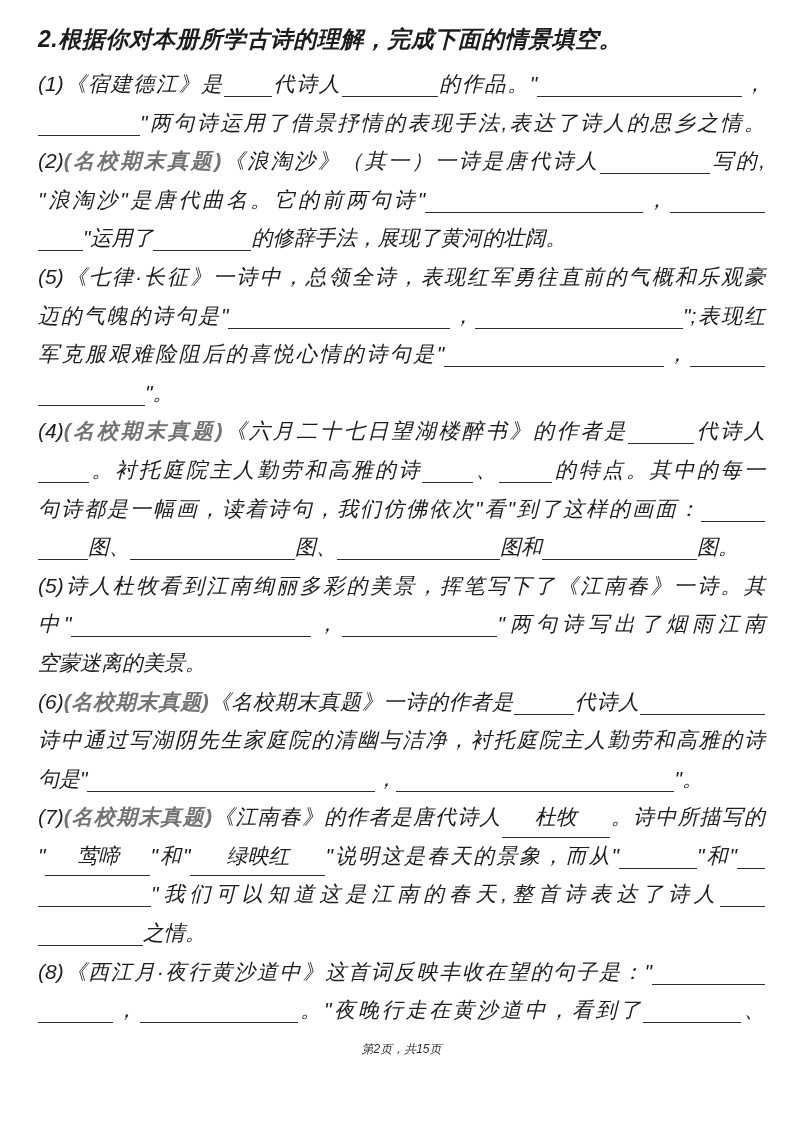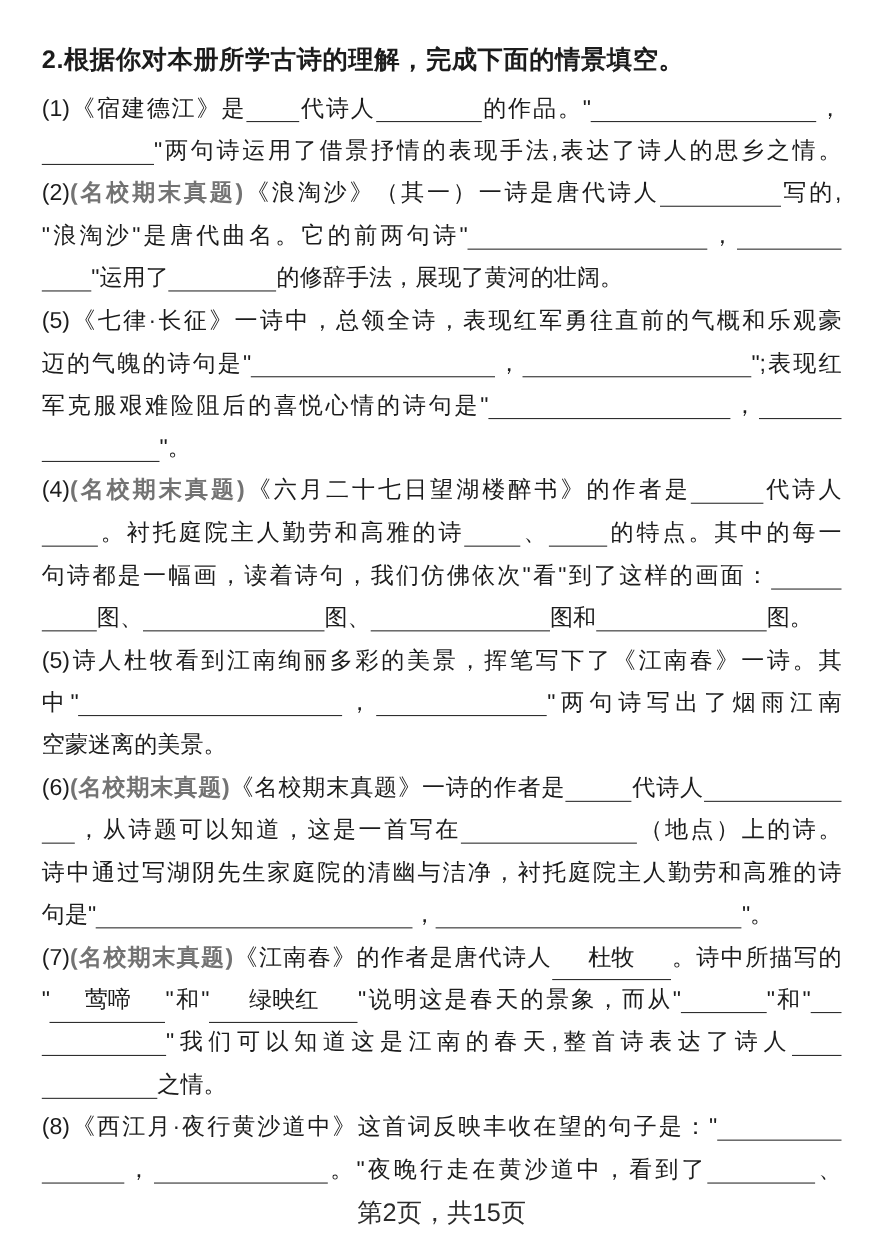--- a/index.html
+++ b/index.html
@@ -1,21 +1,21 @@
 <!DOCTYPE html>
 <html><head>
 <meta charset="utf-8">
 <style>
   html,body{margin:0;padding:0;}
   body{
     width:793px;height:1122px;background:#ffffff;overflow:hidden;
     font-family:"Liberation Sans","DejaVu Sans",sans-serif;
     color:#1c1c1c;
   }
-  .content{padding:30px 28px 0 38px;}
+  .content{padding:15px 28px 0 38px;font-style:italic;}
   .doc-title{
     font-size:23px;font-weight:bold;line-height:48px;
     letter-spacing:0.5px;white-space:nowrap;
   }
   .question-list{margin-top:2px;}
   .line{
     font-size:21px;line-height:38.6px;height:38.6px;
     text-align:left;white-space:nowrap;
   }
   .line.just{
@@ -31,21 +31,21 @@
     vertical-align:-6px;
   }
   .ansblank{
     display:inline-block;
     border-bottom:1.6px solid #2e2e2e;
     text-align:left;text-align-last:center;
     vertical-align:baseline;
   }
   .ans{color:#1c1c1c;}
   .page-footer{
-    text-align:center;font-size:23px;line-height:34px;
+    text-align:center;font-size:12px;line-height:34px;
     color:#2b2b2b;margin-top:2px;
   }
 </style>
 </head>
 <body>
 
 <div class="content">
   <div class="doc-title">2.根据你对本册所学古诗的理解，完成下面的情景填空。</div>
   <div class="question-list">
       <div>
@@ -69,21 +69,20 @@
         <div class="line just"><span class="txt">句诗都是一幅画，读着诗句，我们仿佛依次"看"到了这样的画面：</span><span class="blank" style="width: 64px;"></span></div>
         <div class="line"><span class="blank" style="width: 50px;"></span><span class="txt">图、</span><span class="blank" style="width: 165px;"></span><span class="txt">图、</span><span class="blank" style="width: 163px;"></span><span class="txt">图和</span><span class="blank" style="width: 155px;"></span><span class="txt">图。</span></div>
       </div>
       <div>
         <div class="line just"><span class="txt">(5)诗人杜牧看到江南绚丽多彩的美景，挥笔写下了《江南春》一诗。其</span></div>
         <div class="line just"><span class="txt">中"</span><span class="blank" style="width: 240px;"></span><span class="txt">，</span><span class="blank" style="width: 155px;"></span><span class="txt">"两句诗写出了烟雨江南</span></div>
         <div class="line"><span class="txt">空蒙迷离的美景。</span></div>
       </div>
       <div>
         <div class="line just"><span class="txt">(6)</span><span class="tag">(名校期末真题)</span><span class="txt">《名校期末真题》一诗的作者是</span><span class="blank" style="width: 60px;"></span><span class="txt">代诗人</span><span class="blank" style="width: 125px;"></span></div>
-        <div class="line just"><span class="blank" style="width: 30px;"></span><span class="txt">，从诗题可以知道，这是一首写在</span><span class="blank" style="width: 160px;"></span><span class="txt">（地点）上的诗。</span></div>
         <div class="line just"><span class="txt">诗中通过写湖阴先生家庭院的清幽与洁净，衬托庭院主人勤劳和高雅的诗</span></div>
         <div class="line"><span class="txt">句是"</span><span class="blank" style="width: 288px;"></span><span class="txt">，</span><span class="blank" style="width: 278px;"></span><span class="txt">"。</span></div>
       </div>
       <div>
         <div class="line just"><span class="txt">(7)</span><span class="tag">(名校期末真题)</span><span class="txt">《江南春》的作者是唐代诗人</span><span class="ansblank" style="width: 108px;"><span class="ans">杜牧</span></span><span class="txt">。诗中所描写的</span></div>
         <div class="line just"><span class="txt">"</span><span class="ansblank" style="width: 105px;"><span class="ans">莺啼</span></span><span class="txt">"和"</span><span class="ansblank" style="width: 135px;"><span class="ans">绿映红</span></span><span class="txt">"说明这是春天的景象，而从"</span><span class="blank" style="width: 78px;"></span><span class="txt">"和"</span><span class="blank" style="width: 28px;"></span></div>
         <div class="line just"><span class="blank" style="width: 113px;"></span><span class="txt">"我们可以知道这是江南的春天,整首诗表达了诗人</span><span class="blank" style="width: 45px;"></span></div>
         <div class="line"><span class="blank" style="width: 105px;"></span><span class="txt">之情。</span></div>
       </div>
       <div>

